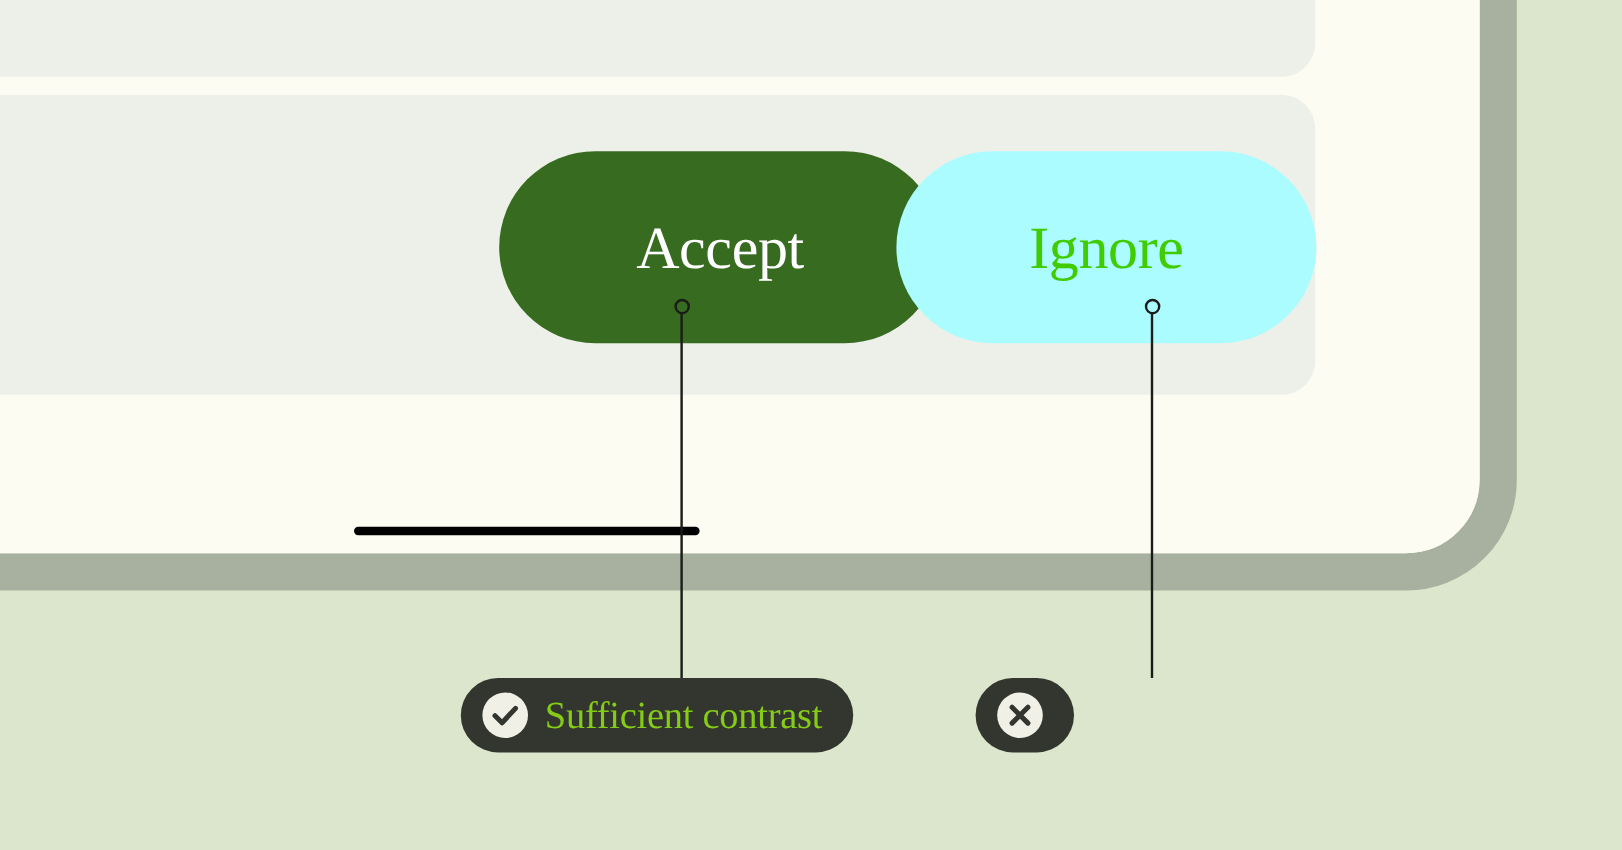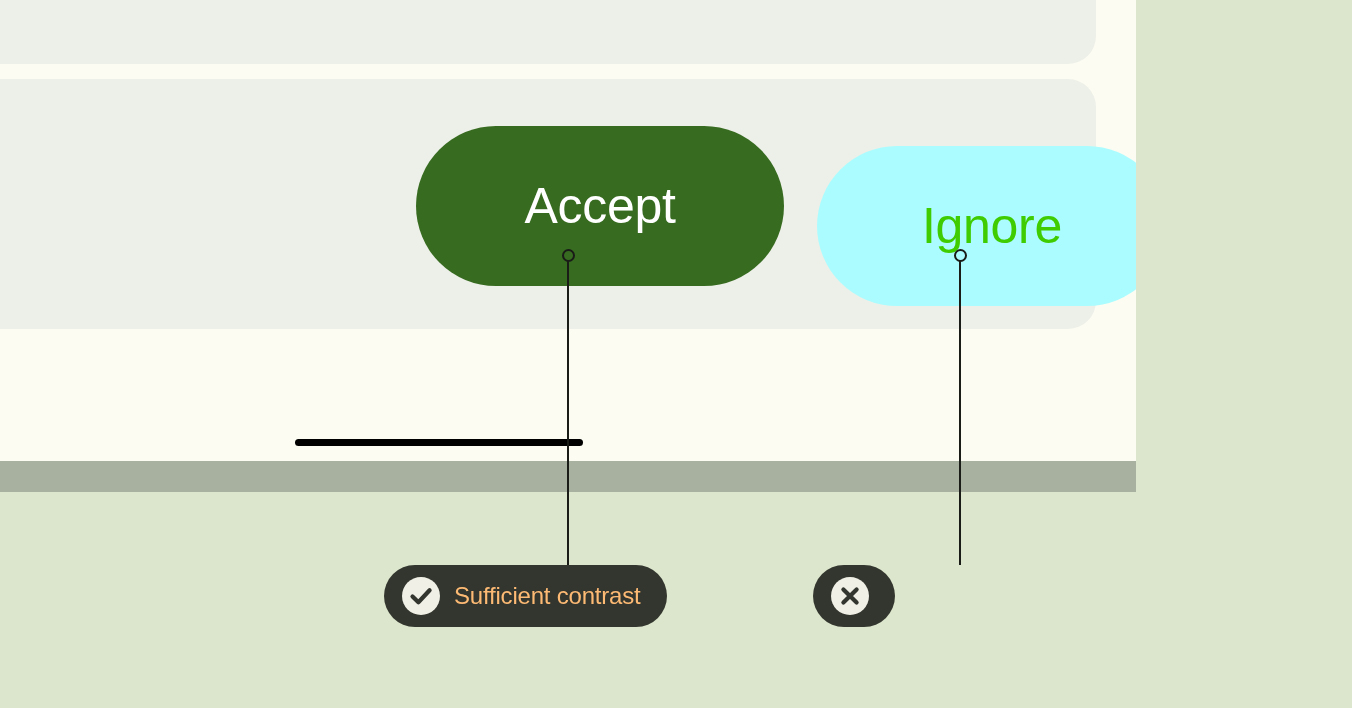--- a/index.html
+++ b/index.html
@@ -13,24 +13,25 @@
 
   body {
     font-family: "Liberation Sans", "DejaVu Sans", sans-serif;
     background: #DCE6CC;
     position: relative;
   }
 
   #stage {
     position: absolute;
     inset: 0;
-    width: 1136px;
+    width: 1352px;
     height: 708px;
     background: #DCE6CC;
     overflow: hidden;
+    font-family: Liberation Serif, serif;
   }
 
   
   .phone-frame {
     position: absolute;
     left: -420px;
     top: -360px;
     width: 1684px;
     height: 852px;
     background: #FCFCF2;
@@ -87,25 +88,24 @@
   }
 
   .btn-accept {
     left: 805px;
     width: 368px;
     background: #376B20;
     color: #FFFFFF;
   }
 
   .btn-ignore {
-    left: 1206px;
+    left: 1136px;
     width: 350px;
     background: #ABFCFF;
     color: #3FCC00;
-    margin-top: 20px;
   }
 
   
   .home-indicator {
     position: absolute;
     left: 684px;
     top: 768px;
     width: 288px;
     height: 7px;
     background: #000000;
@@ -144,23 +144,23 @@
     background: #33362E;
     border-radius: 31px;
     display: flex;
     align-items: center;
     gap: 14px;
     padding: 0 26px 0 18px;
     pointer-events: auto;
   }
 
   .badge-label {
-    font-size: 24px;
+    font-size: 32px;
     font-weight: 400;
-    color: #fdba74;
+    color: #84cc16;
     letter-spacing: -0.2px;
     white-space: nowrap;
     text-align: center;
   }
 
   .badge-icon {
     width: 38px;
     height: 38px;
     border-radius: 50%;
     background: #F0F0E6;

